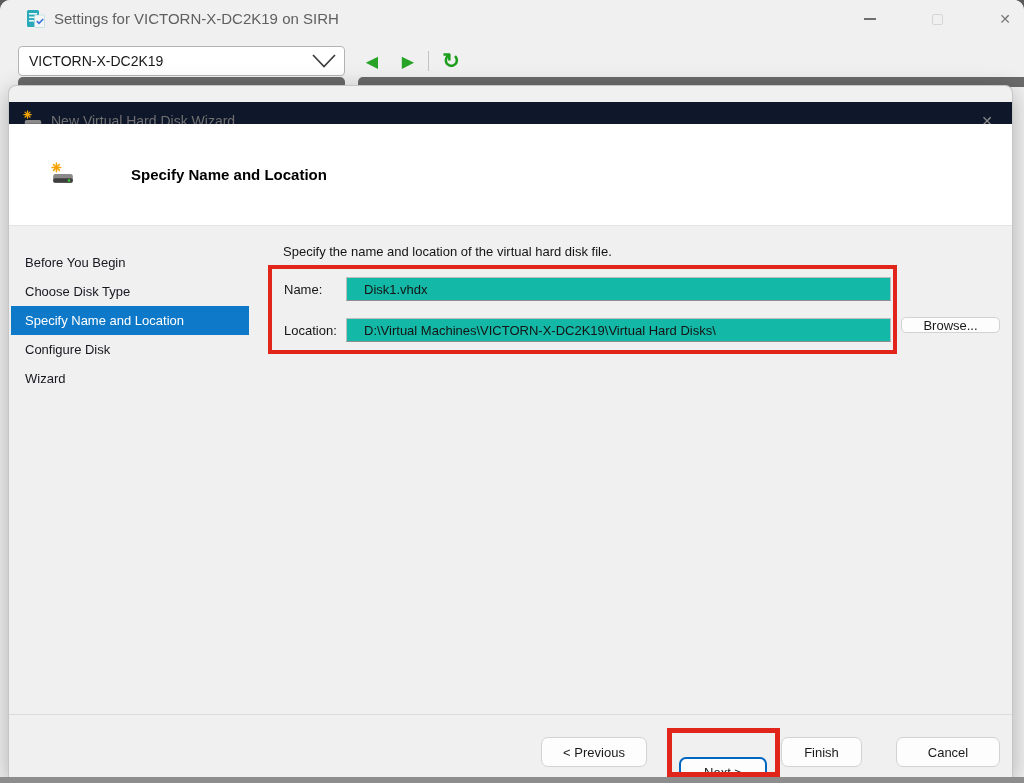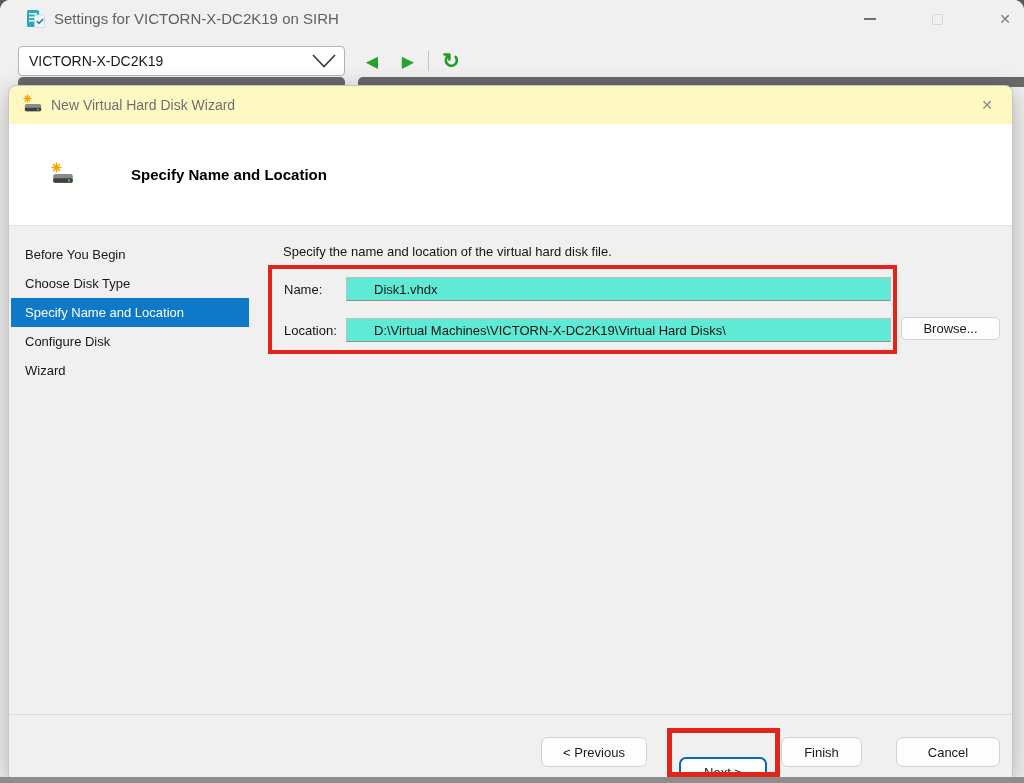--- a/index.html
+++ b/index.html
@@ -33,44 +33,44 @@
     font-size:21px; font-weight:bold; color:#1e9e1e; cursor:default; }
 
   
   .panel-edge { position:absolute; top:77px; height:10px; background:#6a6a6a; border-radius:5px 5px 0 0; }
   .panel-edge-left { left:18px; width:327px; }
   .panel-edge-right { left:358px; width:666px; border-radius:5px 0 0 0; }
 
   
   .wizard { position:absolute; left:8px; top:85px; width:1005px; height:692px; background:#f0f0f0;
     border:1px solid #c6c6c6; border-bottom:none; border-radius:8px 8px 0 0; box-shadow:0 6px 24px rgba(0,0,0,.28); overflow:hidden; }
-  .wizard-titlebar { position:absolute; left:0; top:0; width:100%; height:38px; background:#fef9c3; }
+  .wizard-titlebar { position:absolute; left:0; top:16px; width:100%; height:38px; background:#0f172a; }
   .wizard-title-icon { position:absolute; left:14px; top:8px; width:20px; height:20px; }
   .wizard-title { position:absolute; left:42px; top:0; line-height:38px; font-size:14px; color:#707070; white-space:nowrap; }
   .wizard-close { position:absolute; right:10px; top:0; width:30px; height:38px; display:flex; align-items:center; justify-content:center;
     color:#8a8a8a; font-size:14px; cursor:default; }
 
   .wizard-header { position:absolute; left:0; top:38px; width:100%; height:102px; background:#ffffff; border-bottom:1px solid #e4e4e4; }
   .wizard-header-icon { position:absolute; left:42px; top:38px; width:24px; height:24px; }
   .wizard-page-title { position:absolute; left:122px; top:42px; font-size:15px; font-weight:700; color:#000; white-space:nowrap; }
 
-  .sidebar { position:absolute; left:0; top:140px; width:240px; padding-top:14px; }
+  .sidebar { position:absolute; left:0; top:148px; width:240px; padding-top:14px; }
   .sidebar-item { height:29px; margin-left:2px; width:238px; padding-left:14px; display:flex; align-items:center;
     font-size:13px; color:#17171f; cursor:default; white-space:nowrap; }
   .sidebar-item.selected { background:#0f79c9; color:#ffffff; }
 
   .instruction { position:absolute; left:274px; top:158px; font-size:13px; color:#141414; white-space:nowrap; }
   .field-label { position:absolute; font-size:13px; color:#141414; }
   .label-name { left:275px; top:196px; }
   .label-location { left:275px; top:237px; }
-  .text-field { position:absolute; height:24px; background:#5eead4; border:1px solid #bdbdbd; border-bottom-color:#8f8f8f;
-    font-family:"Liberation Sans", sans-serif; font-size:13px; color:#141414; padding-left:27px; outline:none; }
+  .text-field { position:absolute; height:24px; background:#14b8a6; border:1px solid #bdbdbd; border-bottom-color:#8f8f8f;
+    font-family:"Liberation Sans", sans-serif; font-size:13px; color:#141414; padding-left:17px; outline:none; }
   .field-name { left:337px; top:191px; width:545px; }
   .field-location { left:337px; top:232px; width:545px; }
-  .browse-btn { position:absolute; left:892px; top:231px; width:99px; height:23px; }
+  .browse-btn { position:absolute; left:892px; top:231px; width:99px; height:16px; }
 
   .btn { background:#fdfdfd; border:1px solid #d2d2d2; border-radius:5px; font-family:"Liberation Sans", sans-serif;
     font-size:13px; color:#1a1a1a; display:flex; align-items:center; justify-content:center; cursor:default; }
   .btn-default { border:2px solid #0067c0;margin-top:20px; }
 
   .footer-sep { position:absolute; left:0; top:628px; width:100%; height:1px; background:#dcdcdc; }
   .footer-btn { position:absolute; top:651px; height:30px;border-radius:7px; }
   .btn-previous { left:532px; width:106px; }
   .btn-next { left:670px; width:88px; }
   .btn-finish { left:772px; width:81px; }

